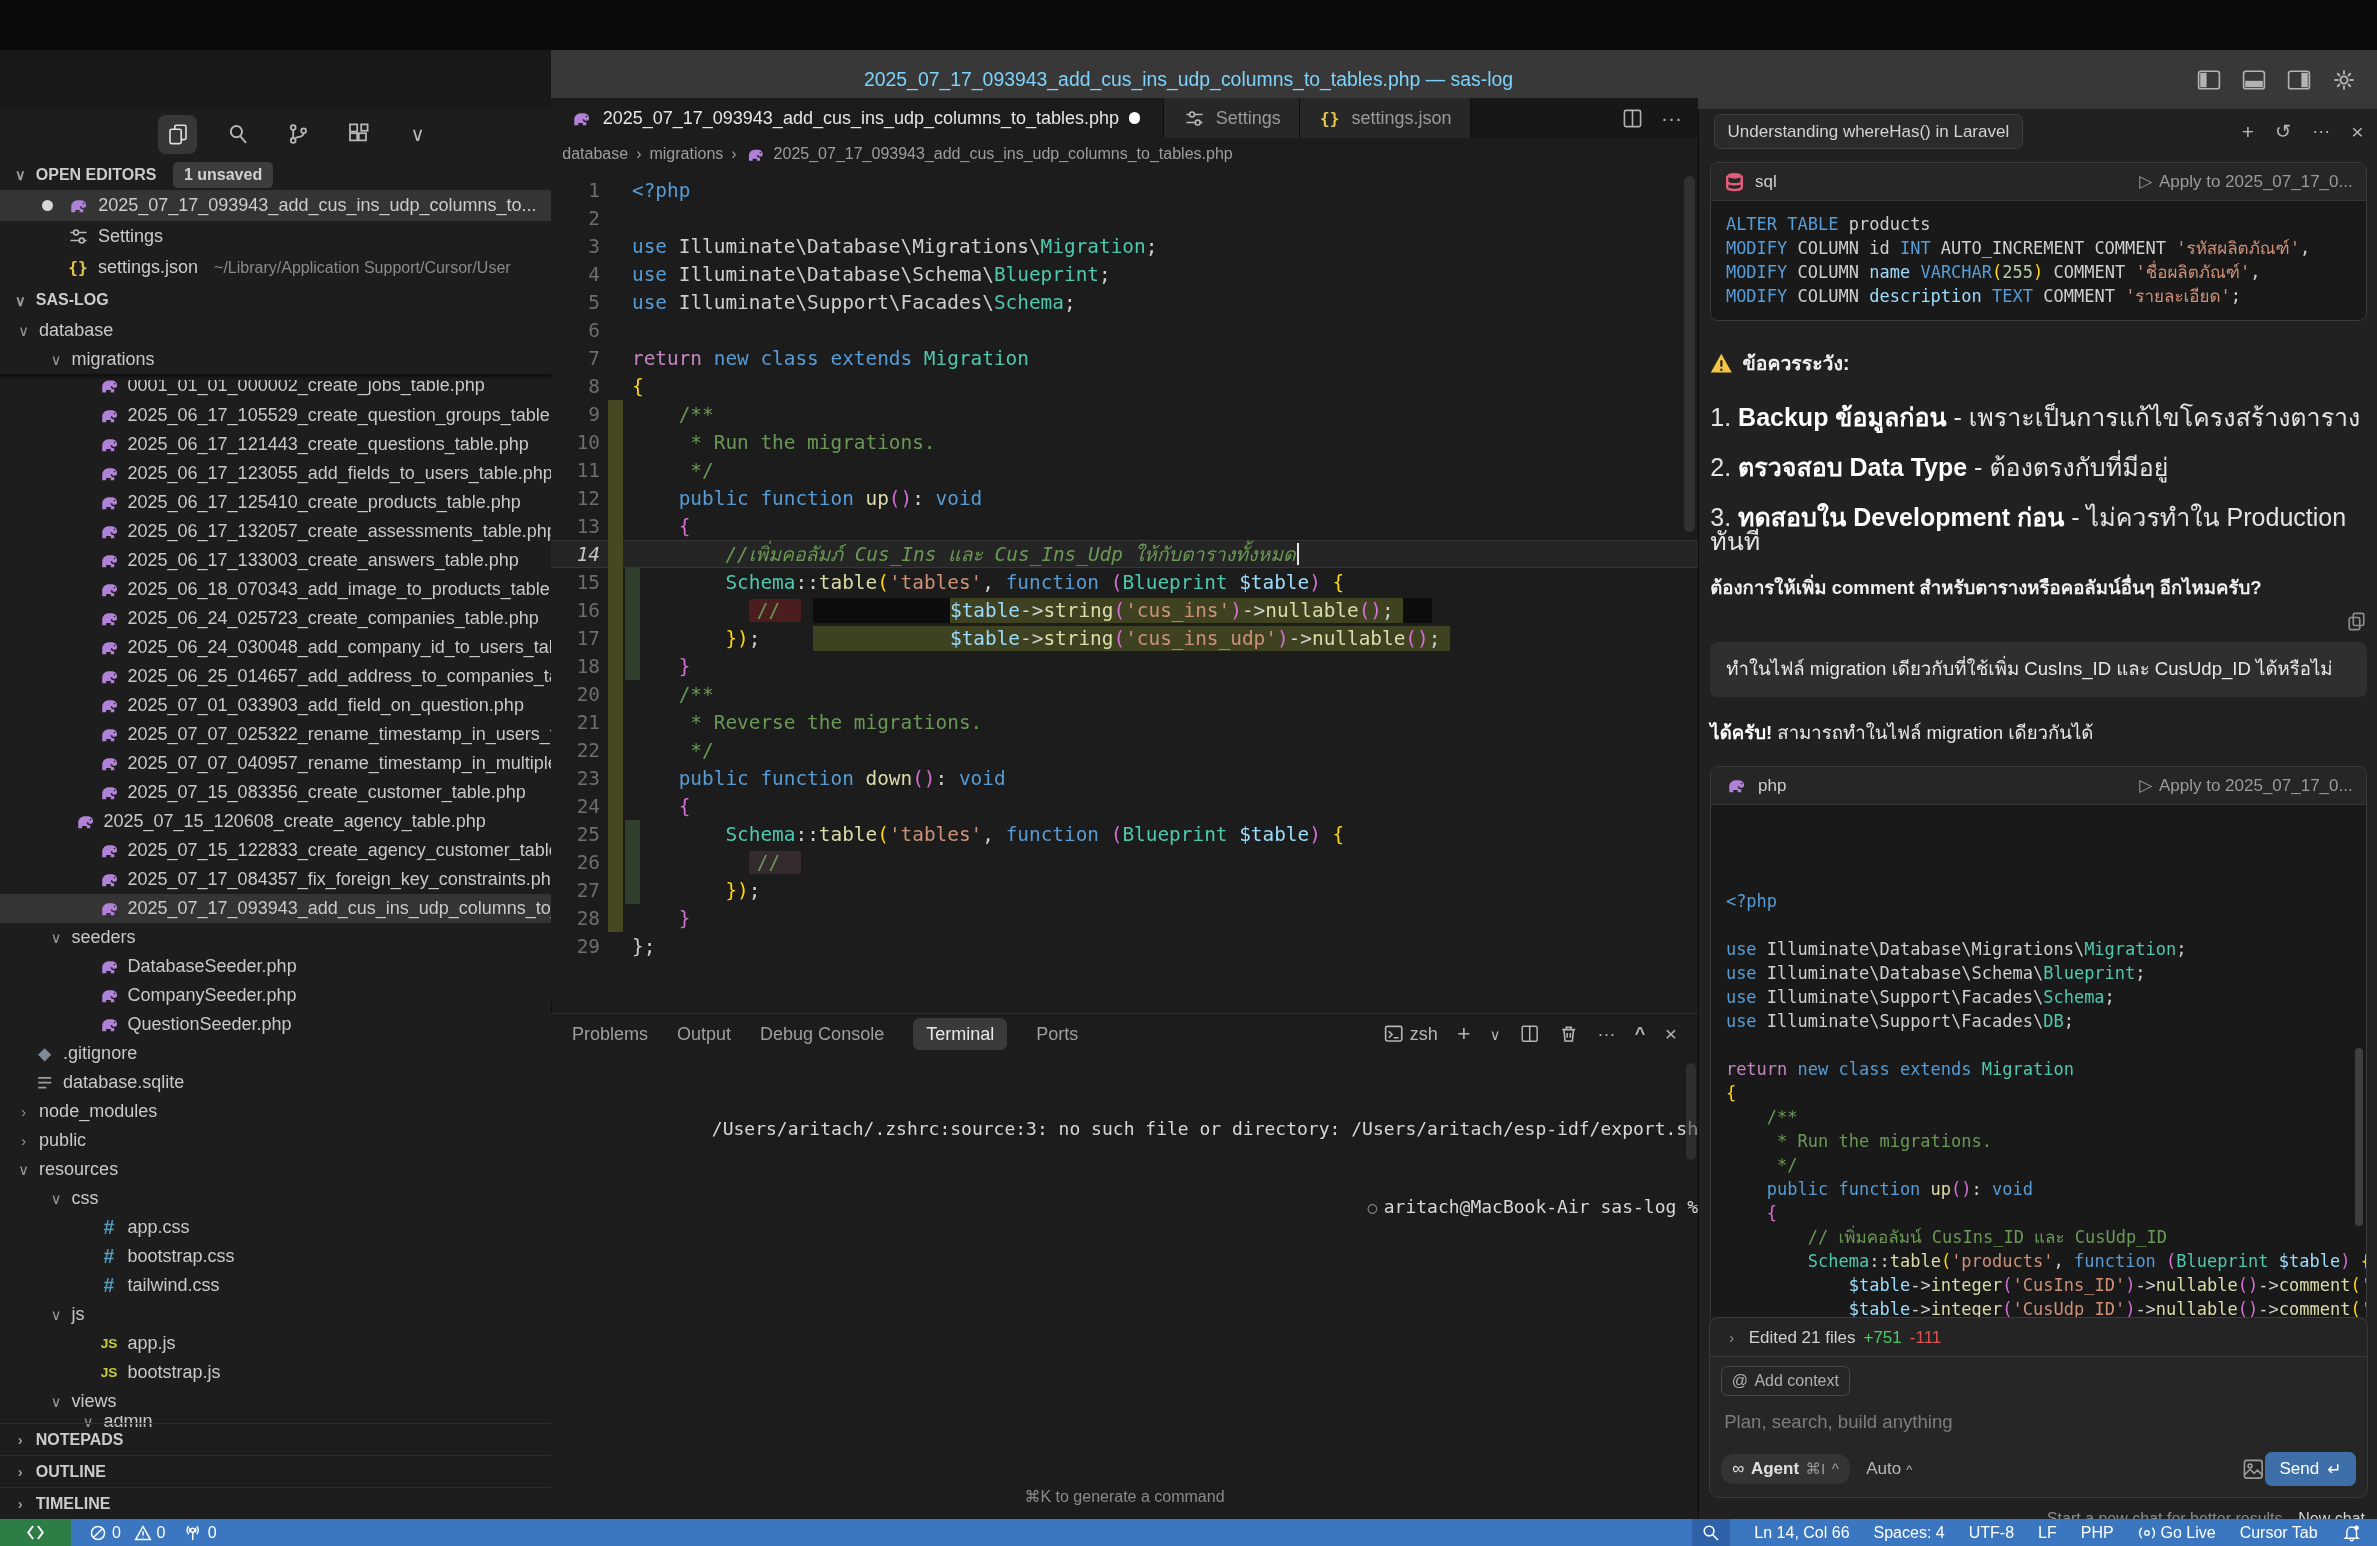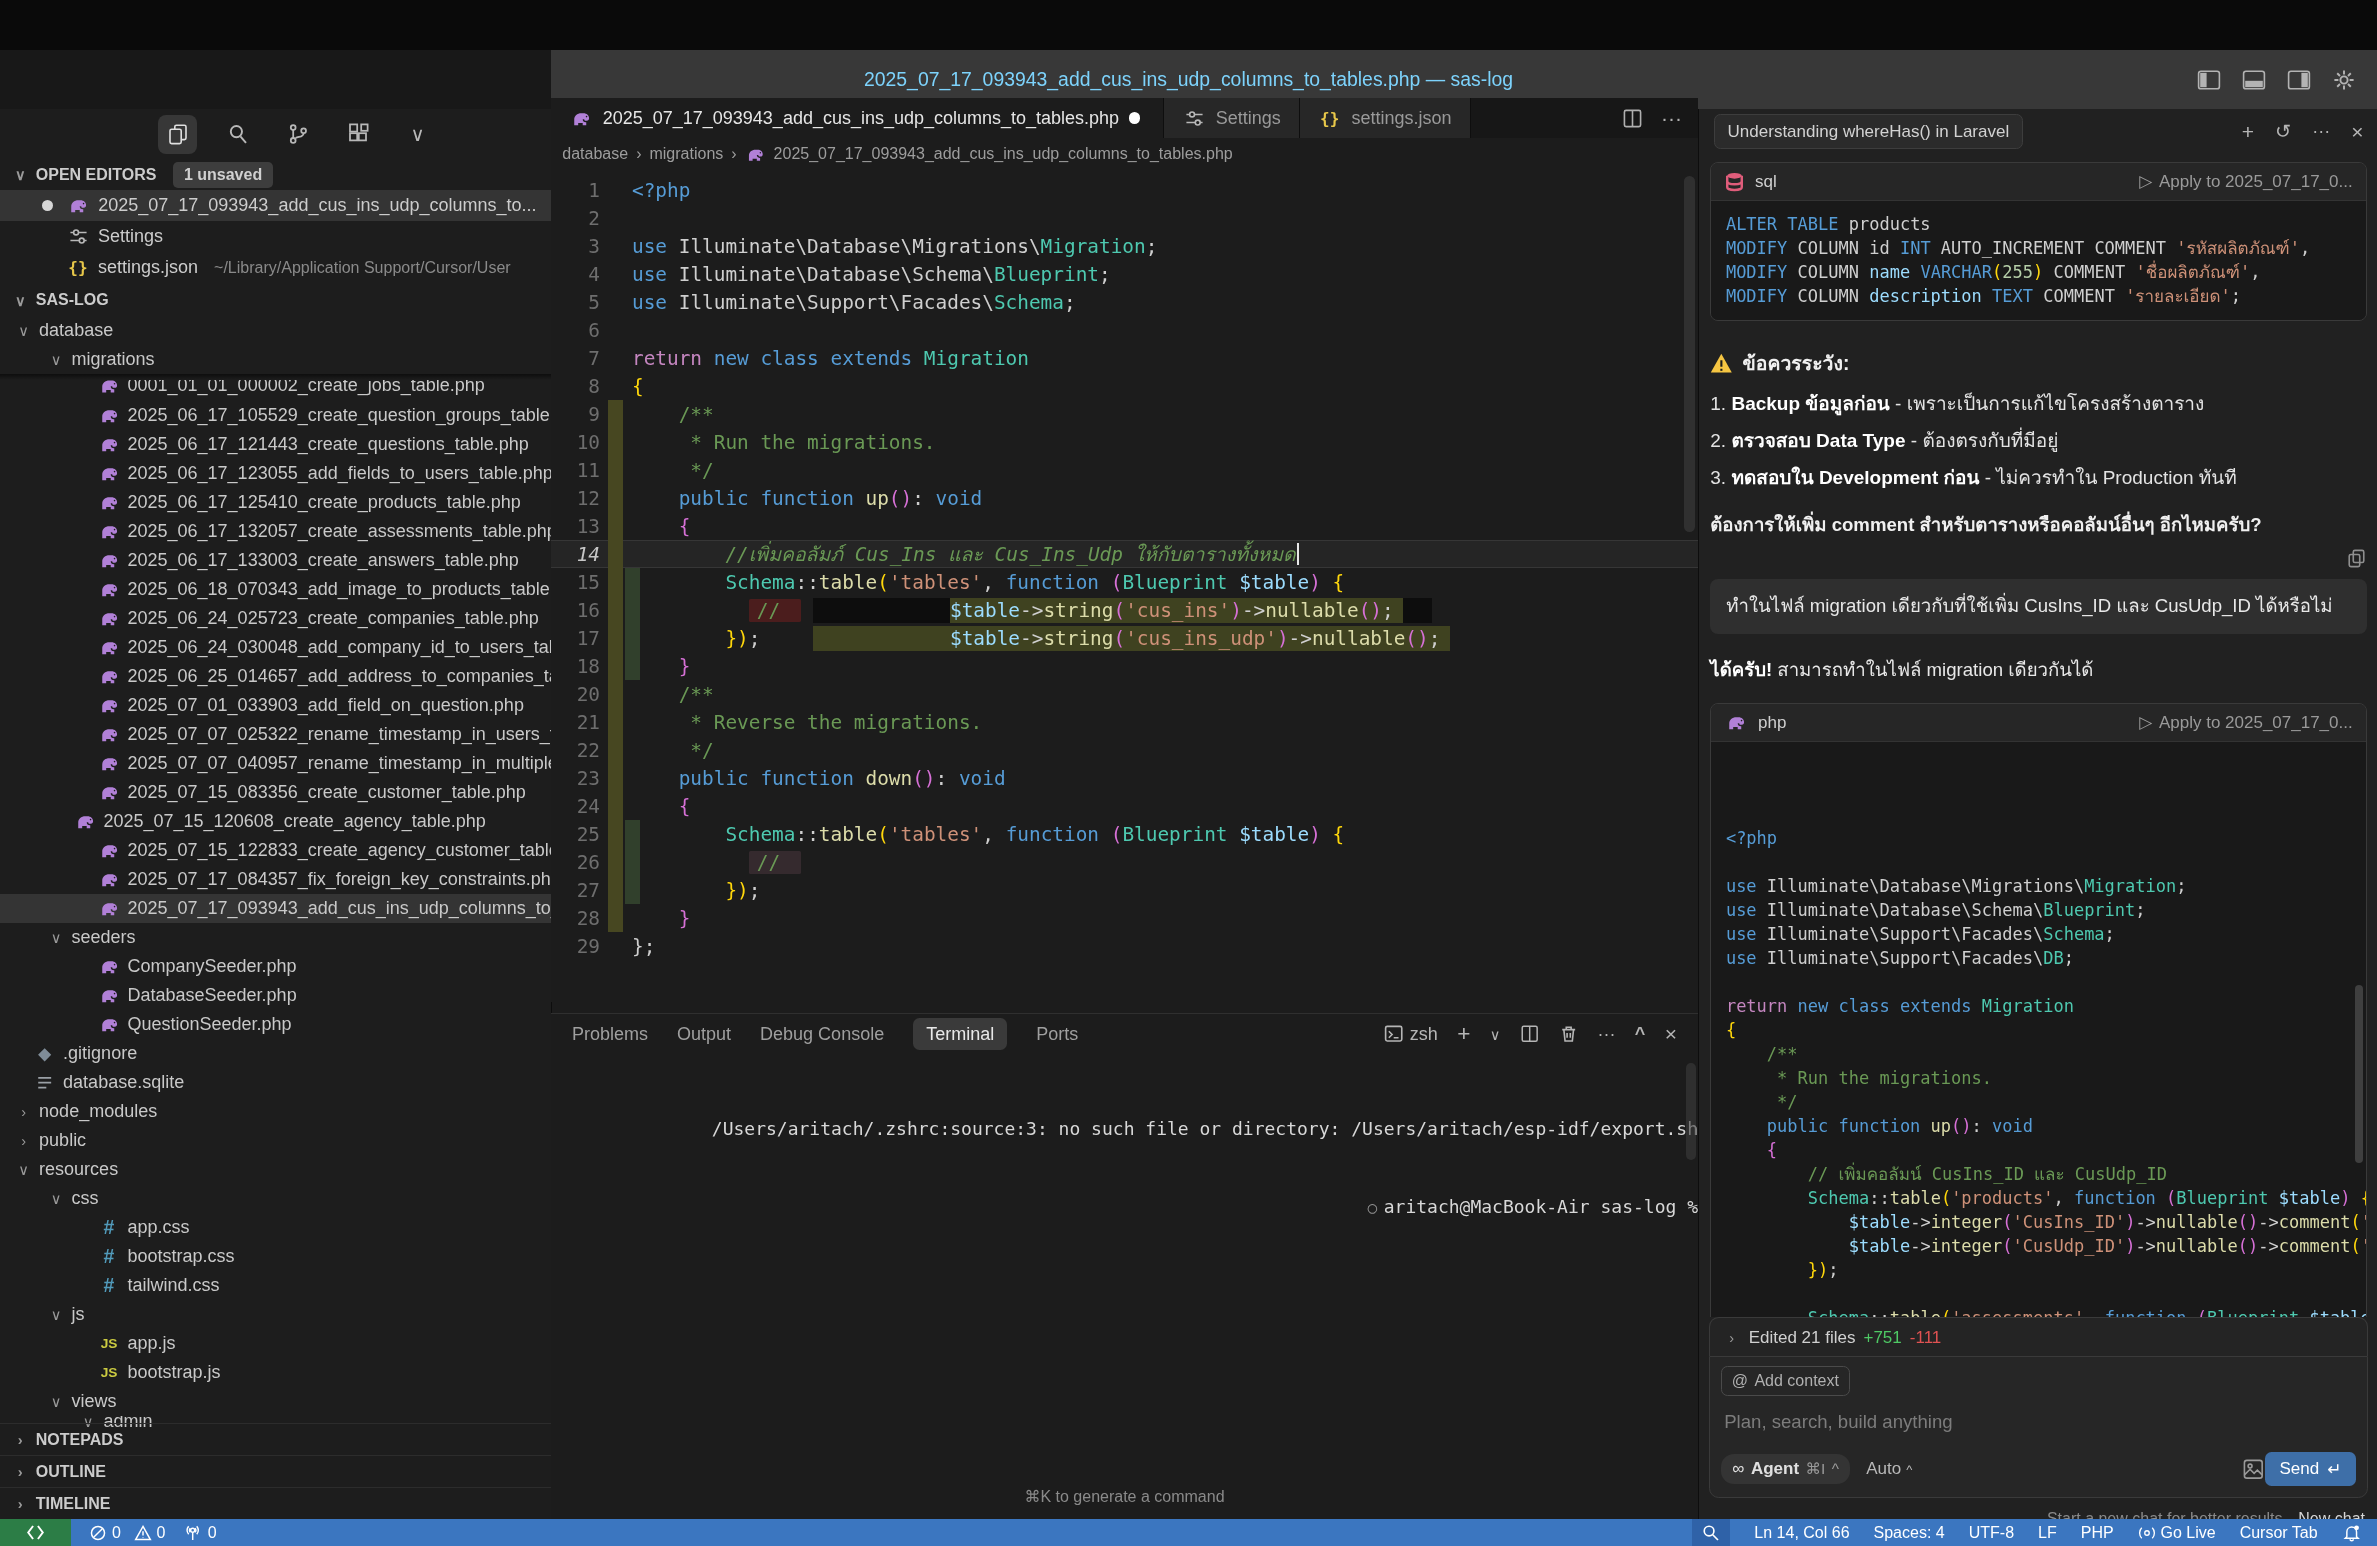--- a/index.html
+++ b/index.html
@@ -82,21 +82,21 @@
   #chat-head{height:45px;display:flex;align-items:center;padding:0 14.6px;}
   #chat-tab{border:0.8px solid #3d3d3d;background:#2b2b2b;border-radius:6.5px;padding:6.5px 13px;font-size:17px;color:#d2d2d2;white-space:nowrap;}
   #chat-head-icons{margin-left:auto;display:flex;gap:21px;color:#b5b5b5;font-size:21px;align-items:center;}
   #chat-scroll{position:absolute;left:0;top:45px;width:679px;height:1205px;overflow:hidden;padding:0 11.3px;box-sizing:border-box;}
   .codeblock{border:0.8px solid #3a3a3a;border-radius:8px;overflow:hidden;margin-top:8px;}
   .cb-head{height:37px;background:#262626;display:flex;align-items:center;padding:0 13px;gap:9.7px;font-size:17px;color:#cfcfcf;border-bottom:0.8px solid #333;}
   .cb-apply{margin-left:auto;color:#9a9a9a;display:flex;align-items:center;gap:6.5px;white-space:nowrap;}
   .cb-body{background:#191919;padding:11.3px 14.6px;font-size:17px;line-height:24px;white-space:pre;overflow:hidden;position:relative;}
   .ch-line{white-space:pre;font-family:"DejaVu Sans Mono",monospace;}
   .warn-title{display:flex;align-items:center;gap:9.7px;font-size:19.4px;font-weight:bold;color:#f0f0f0;margin-top:27.5px;}
-  .warn-item{font-size:19px;color:#e3e3e3;margin-top:13px;line-height:24px;}
+  .warn-item{font-size:25px;color:#e3e3e3;margin-top:26px;line-height:24px;}
   .warn-item b{color:#fff;}
   .question{font-size:18.6px;font-weight:bold;color:#f0f0f0;margin-top:22.6px;line-height:24px;}
   .copy-row{display:flex;justify-content:flex-end;margin-top:11.3px;color:#8f8f8f;}
   .bubble{background:#2f2f2f;border-radius:8px;padding:14.6px 16px;font-size:18.6px;color:#e8e8e8;margin-top:9.7px;line-height:26px;}
   .answer{font-size:18.6px;color:#e8e8e8;margin-top:21px;}
   .answer b{color:#fff;}
   #php-scroll{position:absolute;right:3.2px;top:243px;width:8px;height:178px;background:#3f3f3f;border-radius:4px;}
   #chat-footer{position:absolute;left:0;bottom:0;width:679px;height:202px;background:#212121;}
   #edited-box{margin:0 9.7px;border:0.8px solid #3a3a3a;border-bottom:none;border-radius:9.7px 9.7px 0 0;background:#242424;padding:9.7px 13px 8px;display:flex;align-items:center;gap:8px;font-size:17px;color:#d0d0d0;}
   .plus{color:#4ec964;} .minus{color:#e05252;}
@@ -482,33 +482,33 @@
         </div>
         <div class="trow">
           <span class="inner" style="display:flex;align-items:center;padding-left:79px;">
             <span style="width:18px;display:inline-block;"></span>
             <span class="fic">
               <svg width="22.6" height="22.6" viewBox="0 0 32 32">
                 <path fill="#b180d7" d="M6 26v-8c0-5.5 4.2-9 10-9h3c5 0 8 3 8 7 0 2.2-1.2 3.5-3.2 3.5h-1.2c-1.6 0-2.4-1-2.4-2.3h-2.2c0 2.3 1.6 4.3 4.4 4.3h.6V26h-5v-3.4h-6.4V26H6z"></path>
                 <circle cx="23.4" cy="13.6" r="1.1" fill="#1d1d1d"></circle>
               </svg>
             </span>
+            <span class="lbl">DatabaseSeeder.php</span>
+          </span>
+        </div>
+        <div class="trow">
+          <span class="inner" style="display:flex;align-items:center;padding-left:79px;">
+            <span style="width:18px;display:inline-block;"></span>
+            <span class="fic">
+              <svg width="22.6" height="22.6" viewBox="0 0 32 32">
+                <path fill="#b180d7" d="M6 26v-8c0-5.5 4.2-9 10-9h3c5 0 8 3 8 7 0 2.2-1.2 3.5-3.2 3.5h-1.2c-1.6 0-2.4-1-2.4-2.3h-2.2c0 2.3 1.6 4.3 4.4 4.3h.6V26h-5v-3.4h-6.4V26H6z"></path>
+                <circle cx="23.4" cy="13.6" r="1.1" fill="#1d1d1d"></circle>
+              </svg>
+            </span>
             <span class="lbl">CompanySeeder.php</span>
-          </span>
-        </div>
-        <div class="trow">
-          <span class="inner" style="display:flex;align-items:center;padding-left:79px;">
-            <span style="width:18px;display:inline-block;"></span>
-            <span class="fic">
-              <svg width="22.6" height="22.6" viewBox="0 0 32 32">
-                <path fill="#b180d7" d="M6 26v-8c0-5.5 4.2-9 10-9h3c5 0 8 3 8 7 0 2.2-1.2 3.5-3.2 3.5h-1.2c-1.6 0-2.4-1-2.4-2.3h-2.2c0 2.3 1.6 4.3 4.4 4.3h.6V26h-5v-3.4h-6.4V26H6z"></path>
-                <circle cx="23.4" cy="13.6" r="1.1" fill="#1d1d1d"></circle>
-              </svg>
-            </span>
-            <span class="lbl">DatabaseSeeder.php</span>
           </span>
         </div>
         <div class="trow">
           <span class="inner" style="display:flex;align-items:center;padding-left:79px;">
             <span style="width:18px;display:inline-block;"></span>
             <span class="fic">
               <svg width="22.6" height="22.6" viewBox="0 0 32 32">
                 <path fill="#b180d7" d="M6 26v-8c0-5.5 4.2-9 10-9h3c5 0 8 3 8 7 0 2.2-1.2 3.5-3.2 3.5h-1.2c-1.6 0-2.4-1-2.4-2.3h-2.2c0 2.3 1.6 4.3 4.4 4.3h.6V26h-5v-3.4h-6.4V26H6z"></path>
                 <circle cx="23.4" cy="13.6" r="1.1" fill="#1d1d1d"></circle>
               </svg>

